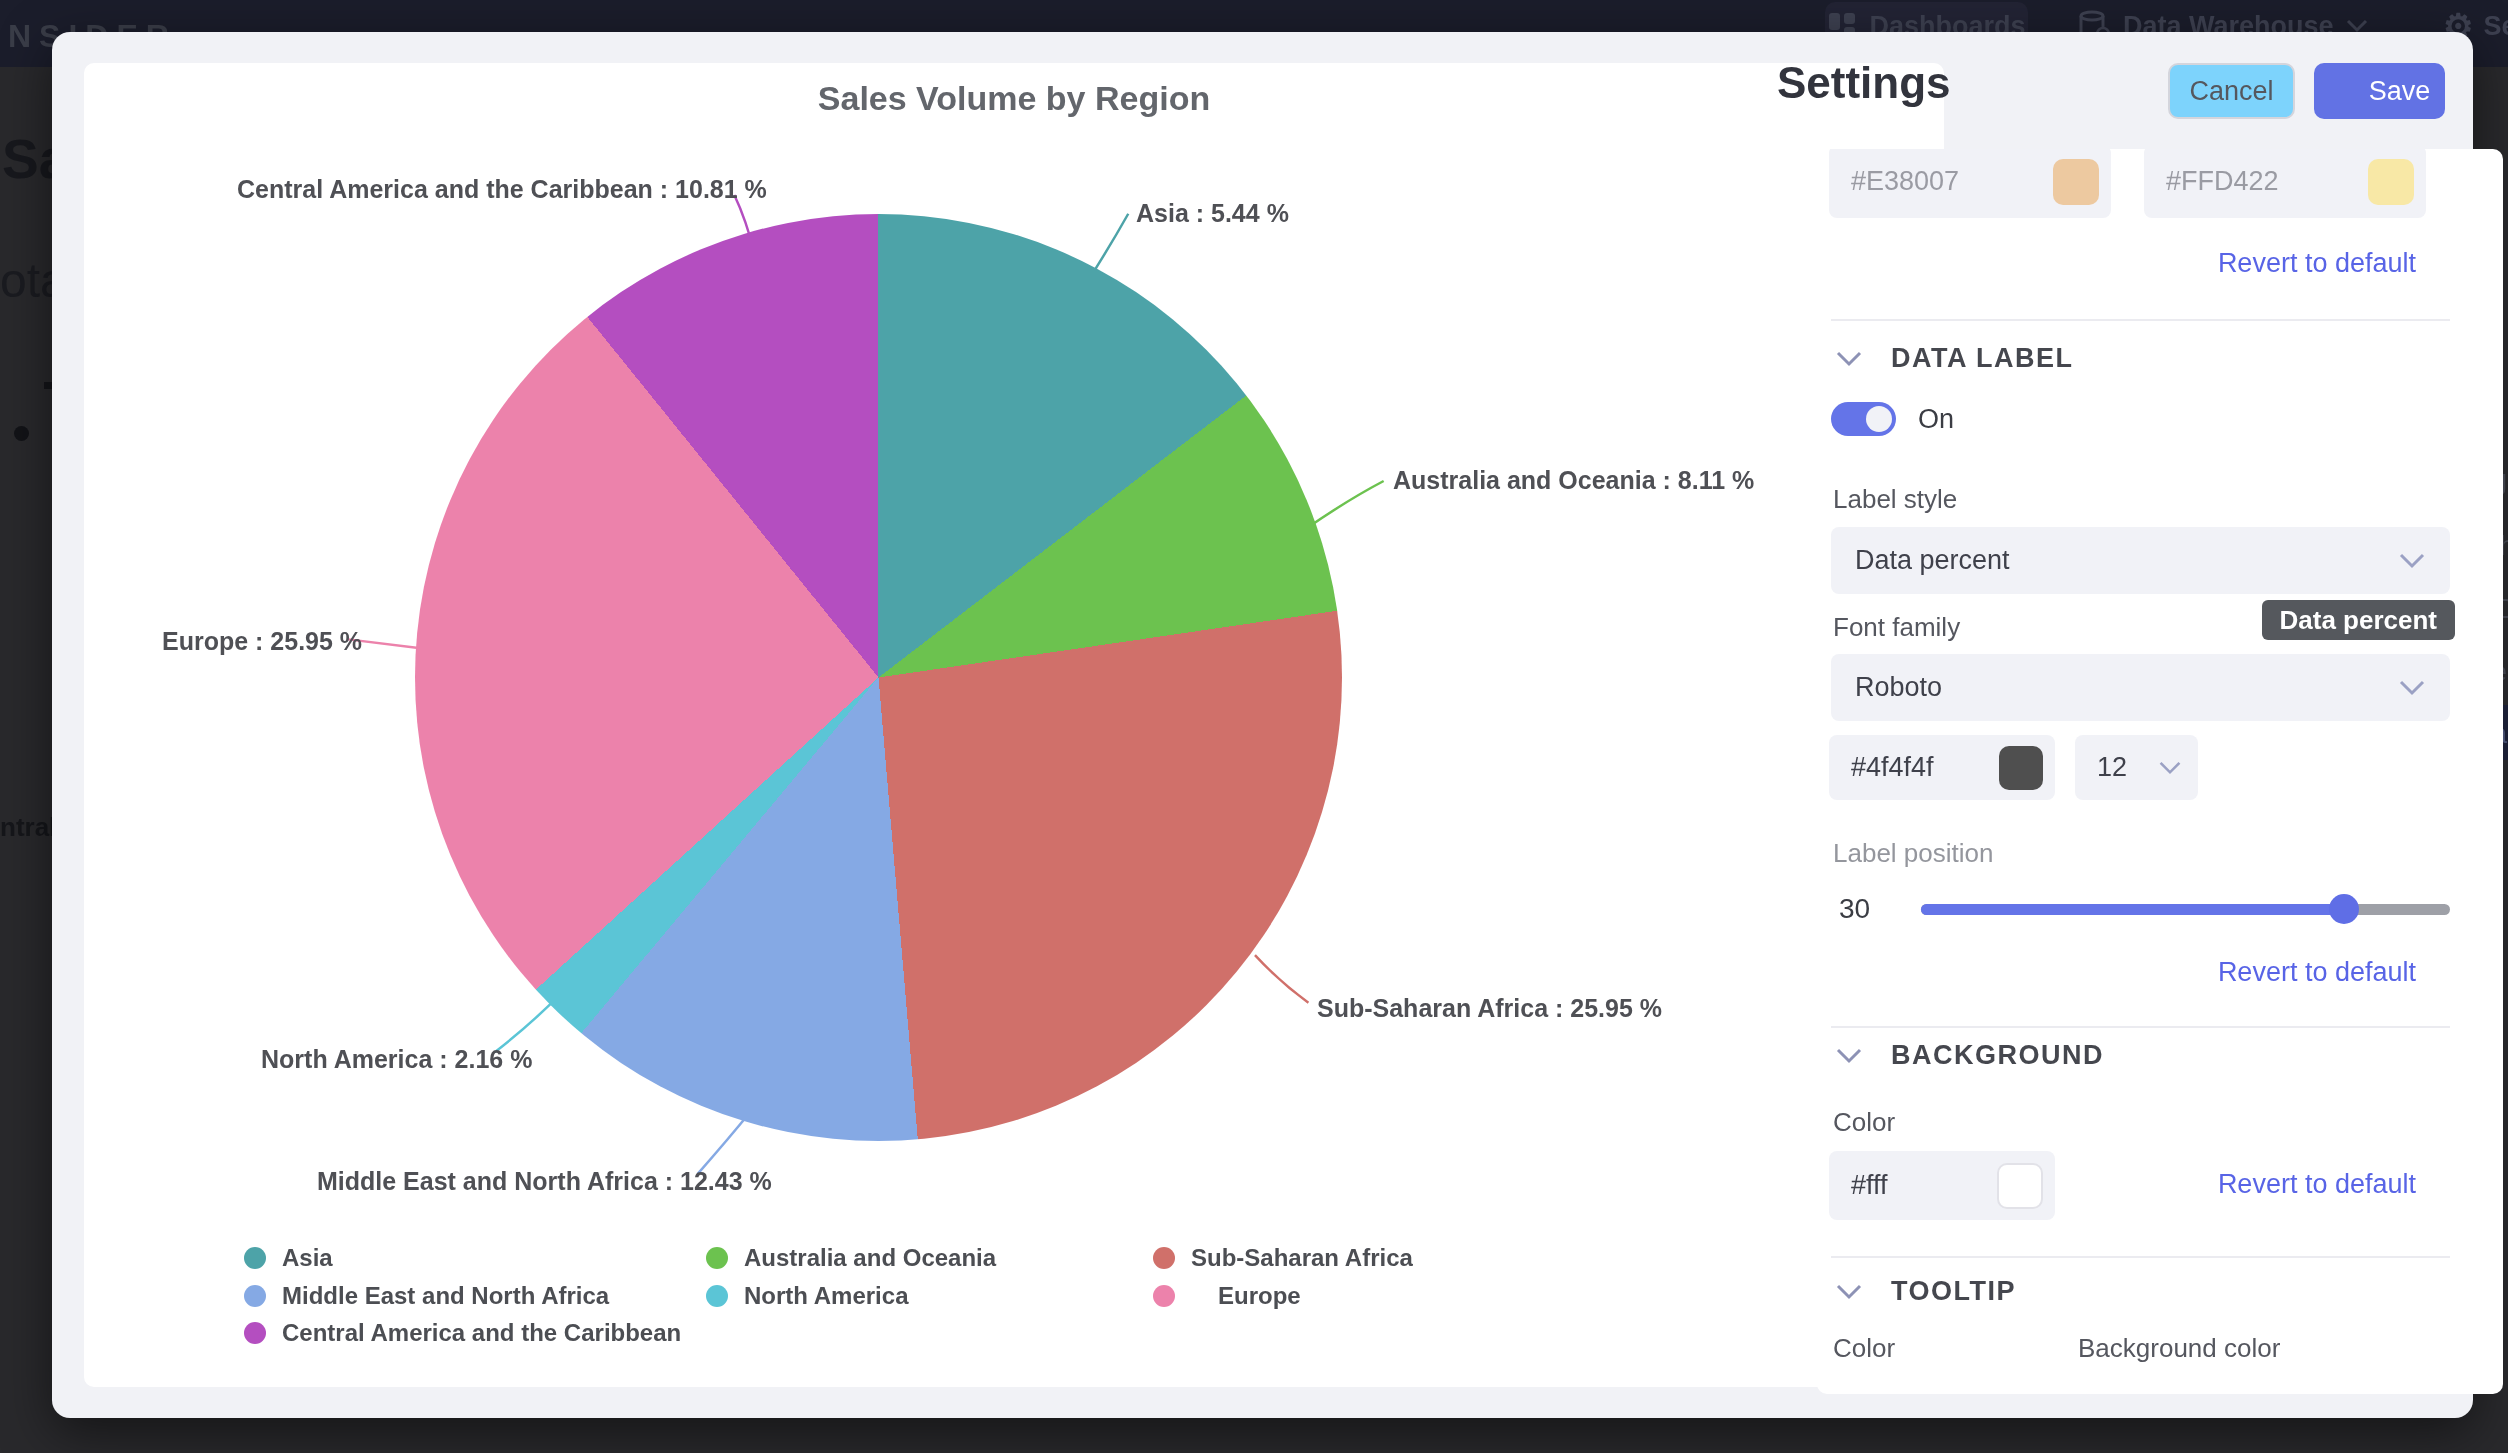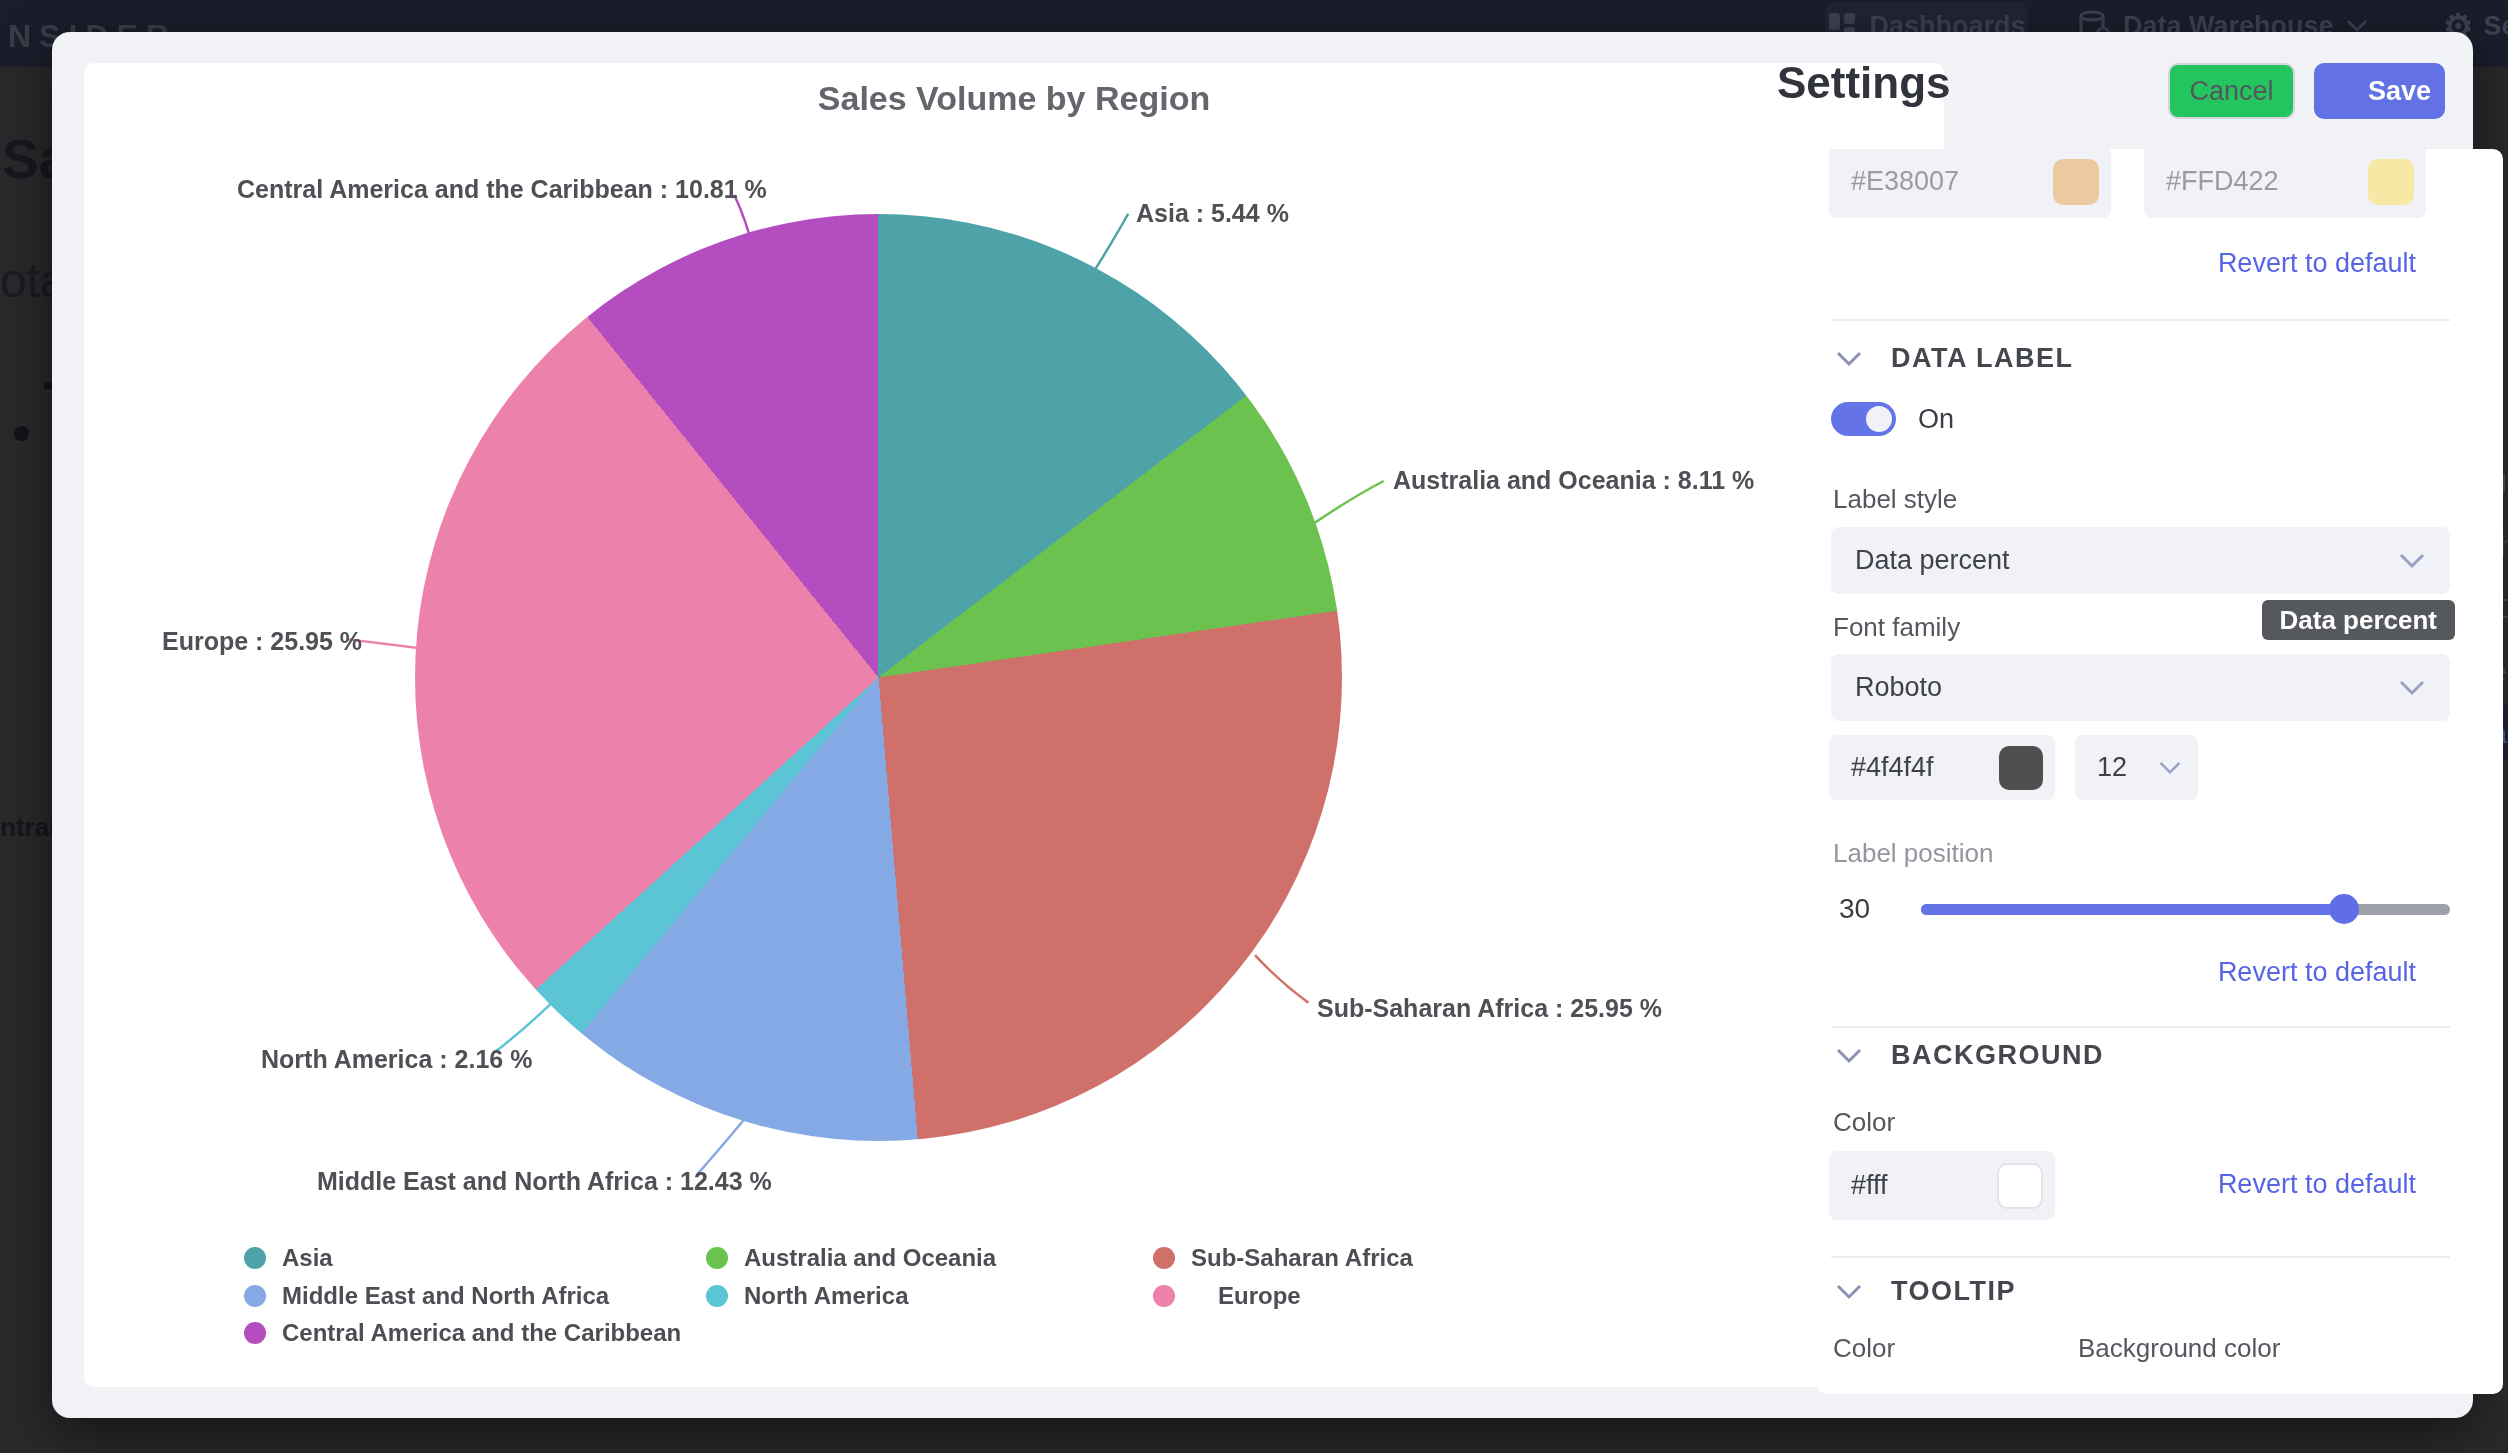--- a/index.html
+++ b/index.html
@@ -32,22 +32,22 @@
   .pie { position:absolute; left:331px; top:151px; width:927px; height:927px; border-radius:50%; }
   .pie-label { position:absolute; font-size:25px; font-weight:bold; color:#4f5055; white-space:nowrap; }
   .leader-svg { position:absolute; left:0; top:0; width:1654px; height:1324px; pointer-events:none; }
   .legend-item { position:absolute; display:flex; align-items:center; gap:16px; height:30px; }
   .legend-dot { width:22px; height:22px; border-radius:50%; flex:none; }
   .legend-text { font-size:24px; font-weight:bold; color:#4c4e53; white-space:nowrap; }
 
   
   .settings-title { position:absolute; left:1725px; top:26px; font-size:44px; font-weight:bold; color:#32343d; }
   .btn { position:absolute; top:31px; height:56px; border-radius:10px; font-size:27px; display:flex; align-items:center; justify-content:center; cursor:pointer; }
-  .btn-cancel { left:2116px; width:127px; background:#22c55e; border:2px solid #d4d5dc; color:#55575e; }
-  .btn-save { left:2262px; width:131px; background:#6272e4; color:#ffffff; font-weight:bold;padding-left:40px; }
+  .btn-cancel { left:2116px; width:127px; background:#7dd3fc; border:2px solid #d4d5dc; color:#55575e; }
+  .btn-save { left:2262px; width:131px; background:#6272e4; color:#ffffff; font-weight:normal;padding-left:40px; }
 
   .settings-card { position:absolute; left:1725px; top:117px; width:686px; height:1245px; background:#ffffff; border-radius:10px; overflow:hidden;margin-left:40px; }
   .sc { position:absolute; } 
   .field-label { font-size:26px; color:#55575f; }
   .field-label-light { font-size:26px; color:#94969d; }
   .color-input { background:#f1f2f7; border-radius:8px; display:flex; align-items:center; }
   .color-input .hex { font-size:27px; color:#9a9ba3; margin-left:22px; flex:1; }
   .color-input .hex-dark { color:#3f414b; }
   .swatch { width:46px; height:46px; border-radius:10px; margin-right:12px; flex:none; }
   .dropdown { position:absolute; left:14px; width:619px; height:67px; background:#f1f2f7; border-radius:8px; display:flex; align-items:center; cursor:pointer; }

